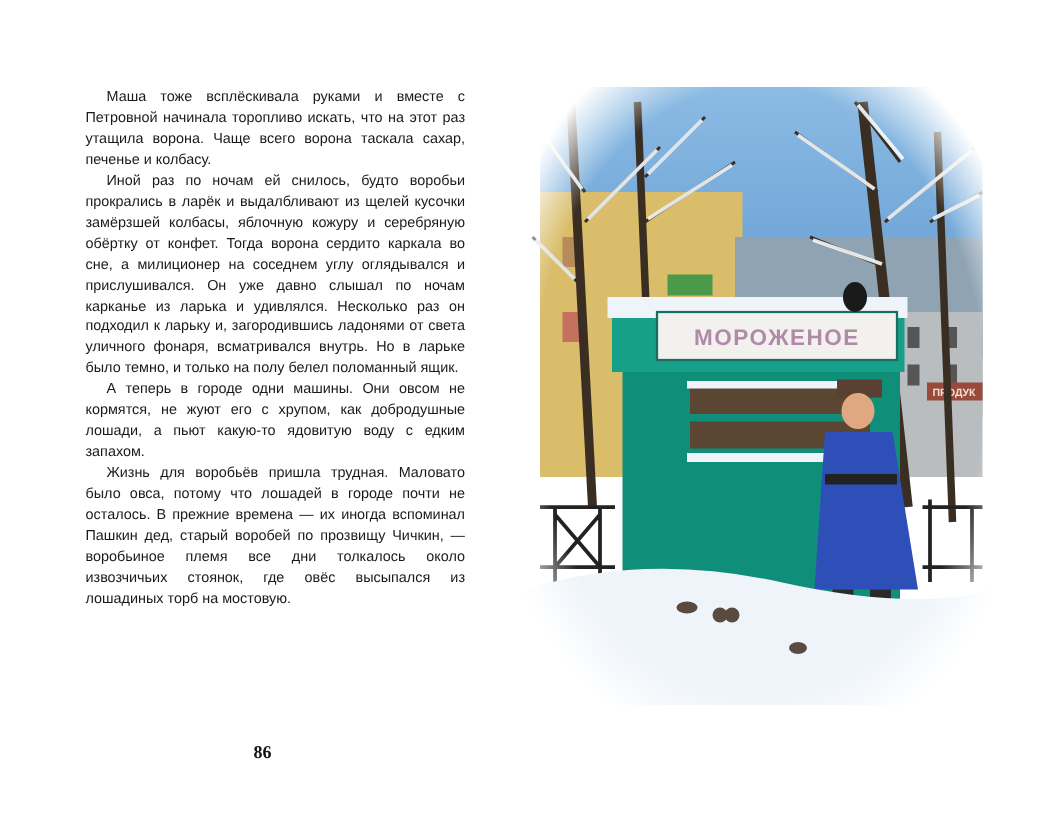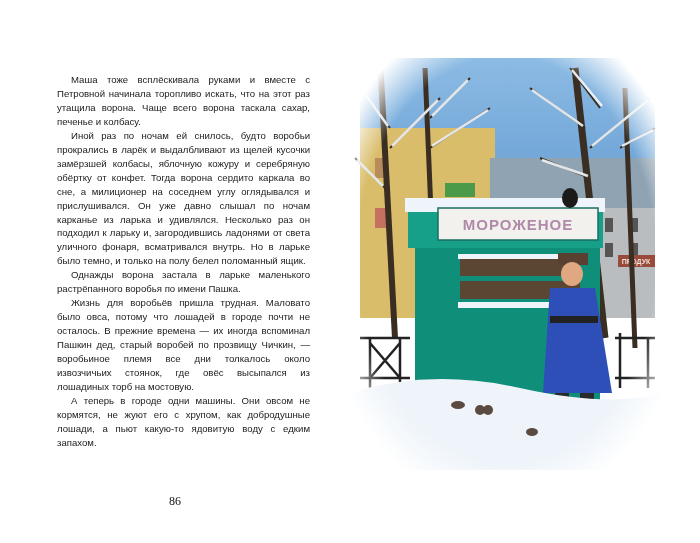--- a/index.html
+++ b/index.html
@@ -1,36 +1,35 @@
 <!DOCTYPE html>
 <html><head>
 <meta charset="utf-8">
 <style>
   html, body { margin:0; padding:0; }
   body { width:700px; height:543px; background:#ffffff; position:relative; overflow:hidden; }
   .page-left { position:absolute; left:0; top:0; width:350px; height:543px; }
   .text-block { position:absolute; left:57px; top:58px; width:253px;
     font-family:"Liberation Sans", sans-serif; font-size:9.6px; line-height:13.95px; color:#1a1a1a;
-    text-align:justify;margin-top:15px; }
+    text-align:justify; }
   .text-block p { margin:0; text-indent:14px; text-align:justify; }
   .page-number { position:absolute; left:0; width:350px; top:494px; text-align:center;
-    font-family:"Liberation Serif", serif; font-weight:normal; font-size:12px; color:#111; }
+    font-family:"Liberation Serif", serif; font-weight:bold; font-size:12px; color:#111; }
   .illustration { position:absolute; left:350px; top:48px; width:312px; height:422px; }
   .illustration svg { display:block; }
 </style>
 </head>
 <body>
 
 <div class="page-left">
   <div class="text-block">
     <p>Маша тоже всплёскивала руками и вместе с Петровной начинала торопливо искать, что на этот раз утащила ворона. Чаще всего ворона таскала сахар, печенье и колбасу.</p>
     <p>Иной раз по ночам ей снилось, будто воробьи прокрались в ларёк и выдалбливают из щелей кусочки замёрзшей колбасы, яблочную кожуру и серебряную обёртку от конфет. Тогда ворона сердито каркала во сне, а милиционер на соседнем углу оглядывался и прислушивался. Он уже давно слышал по ночам карканье из ларька и удивлялся. Несколько раз он подходил к ларьку и, загородившись ладонями от света уличного фонаря, всматривался внутрь. Но в ларьке было темно, и только на полу белел поломанный ящик.</p>
-    <p>Однажды ворона застала в ларьке маленького растрёпанного воробья по имени Пашка.</p>
+    <p>А теперь в городе одни машины. Они овсом не кормятся, не жуют его с хрупом, как добродушные лошади, а пьют какую-то ядовитую воду с едким запахом.</p>
     <p>Жизнь для воробьёв пришла трудная. Маловато было овса, потому что лошадей в городе почти не осталось. В прежние времена — их иногда вспоминал Пашкин дед, старый воробей по прозвищу Чичкин, — воробьиное племя все дни толкалось около извозчичьих стоянок, где овёс высыпался из лошадиных торб на мостовую.</p>
-    <p>А теперь в городе одни машины. Они овсом не кормятся, не жуют его с хрупом, как добродушные лошади, а пьют какую-то ядовитую воду с едким запахом.</p>
   </div>
   <div class="page-number">86</div>
 </div>
 
 <div class="illustration">
   <svg width="312" height="422" viewBox="0 0 312 422" xmlns="http://www.w3.org/2000/svg">
     <defs>
       <radialGradient id="vign" cx="50%" cy="50%" r="60%">
         <stop offset="80%" stop-color="#fff" stop-opacity="0"></stop>
         <stop offset="100%" stop-color="#fff" stop-opacity="1"></stop>

